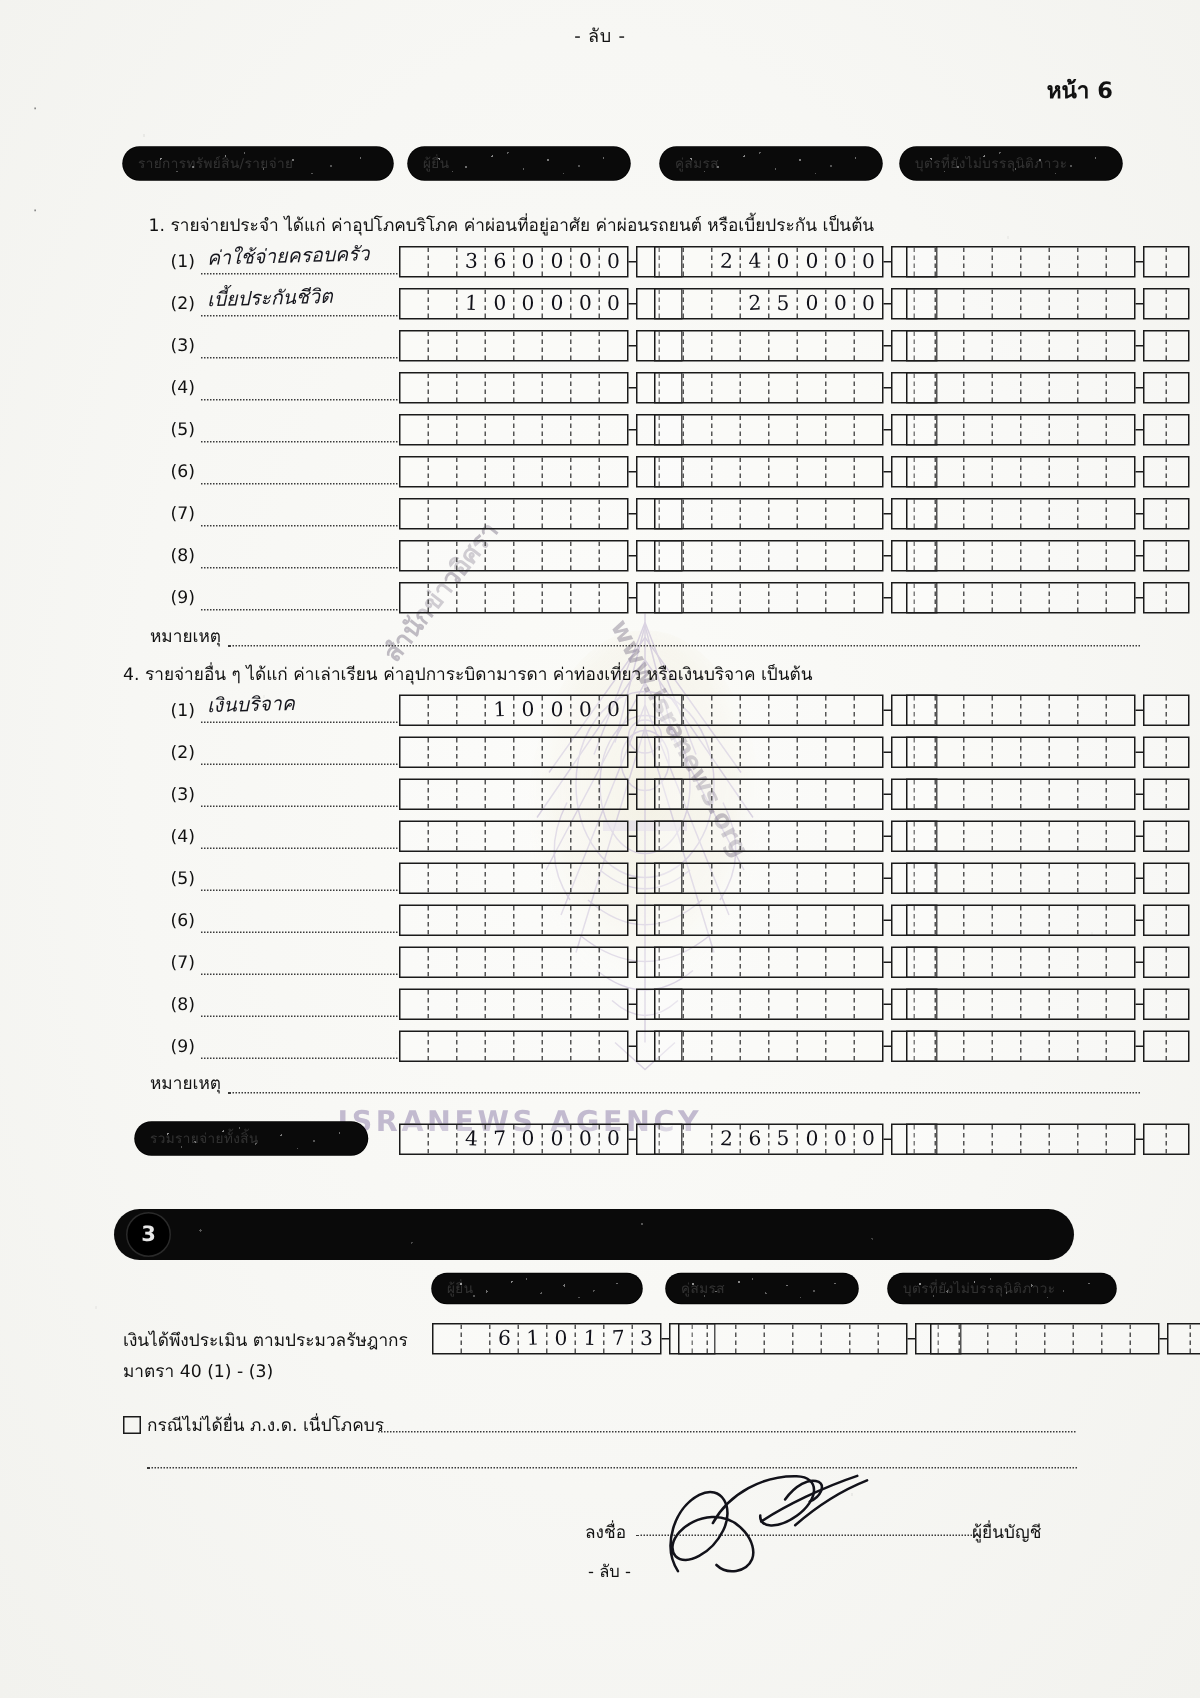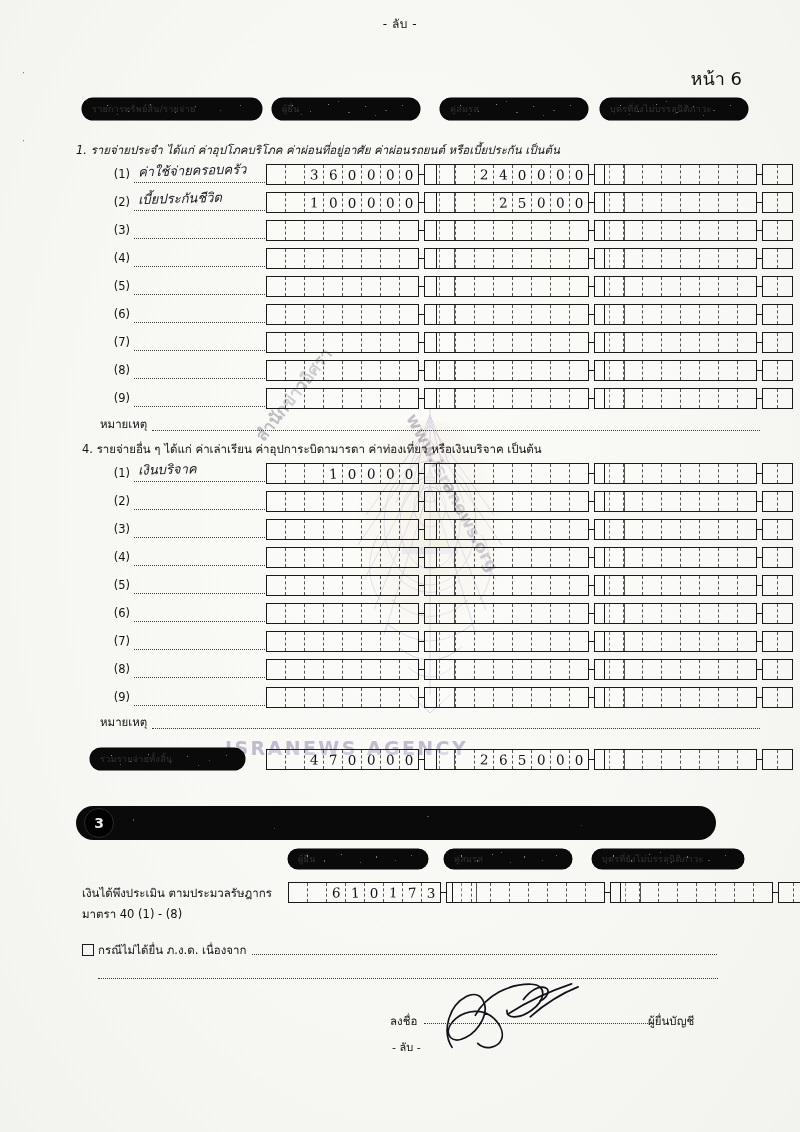--- a/index.html
+++ b/index.html
@@ -32,21 +32,21 @@
     pointer-events:none;
   }
   .content{position:absolute;inset:0;}
 
   
   .secret-top{
     position:absolute;left:0;right:0;top:14px;
     text-align:center;font-size:12px;letter-spacing:.5px;
   }
   .page-no{
-    position:absolute;right:58px;top:64px;font-size:18px;
+    position:absolute;right:58px;top:48px;font-size:15px;font-weight:bold;
   }
 
   
   .redact{
     position:absolute;
     background:#0a0a0a;
     border-radius:999px;
     box-shadow:0 0 0 .5px #000;
     overflow:hidden;
   }
@@ -249,21 +249,21 @@
   <div class="redact" style="left:272px;top:98px;width:148px;height:22px;">
     <span class="redact-lbl">ผู้ยื่น</span>
   </div>
   <div class="redact" style="left:440px;top:98px;width:148px;height:22px;">
     <span class="redact-lbl">คู่สมรส</span>
   </div>
   <div class="redact" style="left:600px;top:98px;width:148px;height:22px;">
     <span class="redact-lbl">บุตรที่ยังไม่บรรลุนิติภาวะ</span>
   </div>
 
-  <div class="sec-head" style="left:76px;top:141px;font-style:italic;">1. รายจ่ายประจำ ได้แก่ ค่าอุปโภคบริโภค ค่าผ่อนที่อยู่อาศัย ค่าผ่อนรถยนต์ หรือเบี้ยประกัน เป็นต้น</div>
+  <div class="sec-head" style="left:99px;top:141px;">1. รายจ่ายประจำ ได้แก่ ค่าอุปโภคบริโภค ค่าผ่อนที่อยู่อาศัย ค่าผ่อนรถยนต์ หรือเบี้ยประกัน เป็นต้น</div>
   <div id="s1-rows">
       <div class="row" style="left: 100px; top: 164px; width: 165px;">
         <span class="row-no">(1)</span>
         <span class="dots"></span>
         <span class="hand">ค่าใช้จ่ายครอบครัว</span>
       </div>
       <div class="money" style="left: 266px; top: 164px; position: absolute;">
         <div class="grid">
           <div class="cell"></div>
           <div class="cell"></div>
@@ -1524,21 +1524,21 @@
     <span class="redact-lbl">ผู้ยื่น</span>
   </div>
   <div class="redact" style="left:444px;top:849px;width:128px;height:20px;">
     <span class="redact-lbl">คู่สมรส</span>
   </div>
   <div class="redact" style="left:592px;top:849px;width:152px;height:20px;">
     <span class="redact-lbl">บุตรที่ยังไม่บรรลุนิติภาวะ</span>
   </div>
 
   <div class="inc-lbl" style="left:82px;top:884px;">เงินได้พึงประเมิน ตามประมวลรัษฎากร</div>
-  <div class="inc-lbl" style="left:82px;top:905px;">มาตรา 40 (1) - (8)</div>
+  <div class="inc-lbl" style="left:82px;top:905px;">มาตรา 40 (1) - (3)</div>
   <div id="income-money">
       <div class="money" style="left: 288px; top: 882px; position: absolute;">
         <div class="grid">
           <div class="cell"></div>
           <div class="cell"></div>
           <div class="cell">
             <span class="digit" style="transform: translateY(-0.5px) rotate(2.5deg);">6</span>
           </div>
           <div class="cell">
             <span class="digit" style="transform: translateY(-0.5px) rotate(-2.5deg);">1</span>
@@ -1598,21 +1598,21 @@
           <i></i>
         </div>
         <div class="grid dec">
           <div class="cell"></div>
           <div class="cell"></div>
         </div>
       </div>
     </div>
 
   <div class="chk" style="left:82px;top:944px;"></div>
-  <div class="inc-lbl" style="left:98px;top:941px;">กรณีไม่ได้ยื่น ภ.ง.ด. เนื่องจาก</div>
+  <div class="inc-lbl" style="left:98px;top:941px;">กรณีไม่ได้ยื่น ภ.ง.ด. เนื่ปโภคบร</div>
   <div class="sig-dots" style="left:252px;top:954px;width:465px;"></div>
   <div class="sig-dots" style="left:98px;top:978px;width:620px;"></div>
 
   <div class="sig-txt" style="left:390px;top:1012px;text-align:center;">ลงชื่อ</div>
   <div class="sig-dots" style="left:424px;top:1023px;width:230px;"></div>
   <div class="sig-txt" style="left:648px;top:1012px;">ผู้ยื่นบัญชี</div>
   <div class="signature" style="left:430px;top:976px;">
     <svg width="210" height="70" viewBox="0 0 210 70">
       <g fill="none" stroke="#12121a" stroke-width="1.7" stroke-linecap="round">
         <path d="M18 58 C10 40 22 16 40 10 C56 5 62 22 52 36 C42 50 24 56 18 48 C12 38 28 24 46 26 C64 28 74 48 68 58 C63 66 50 66 44 58"></path>

